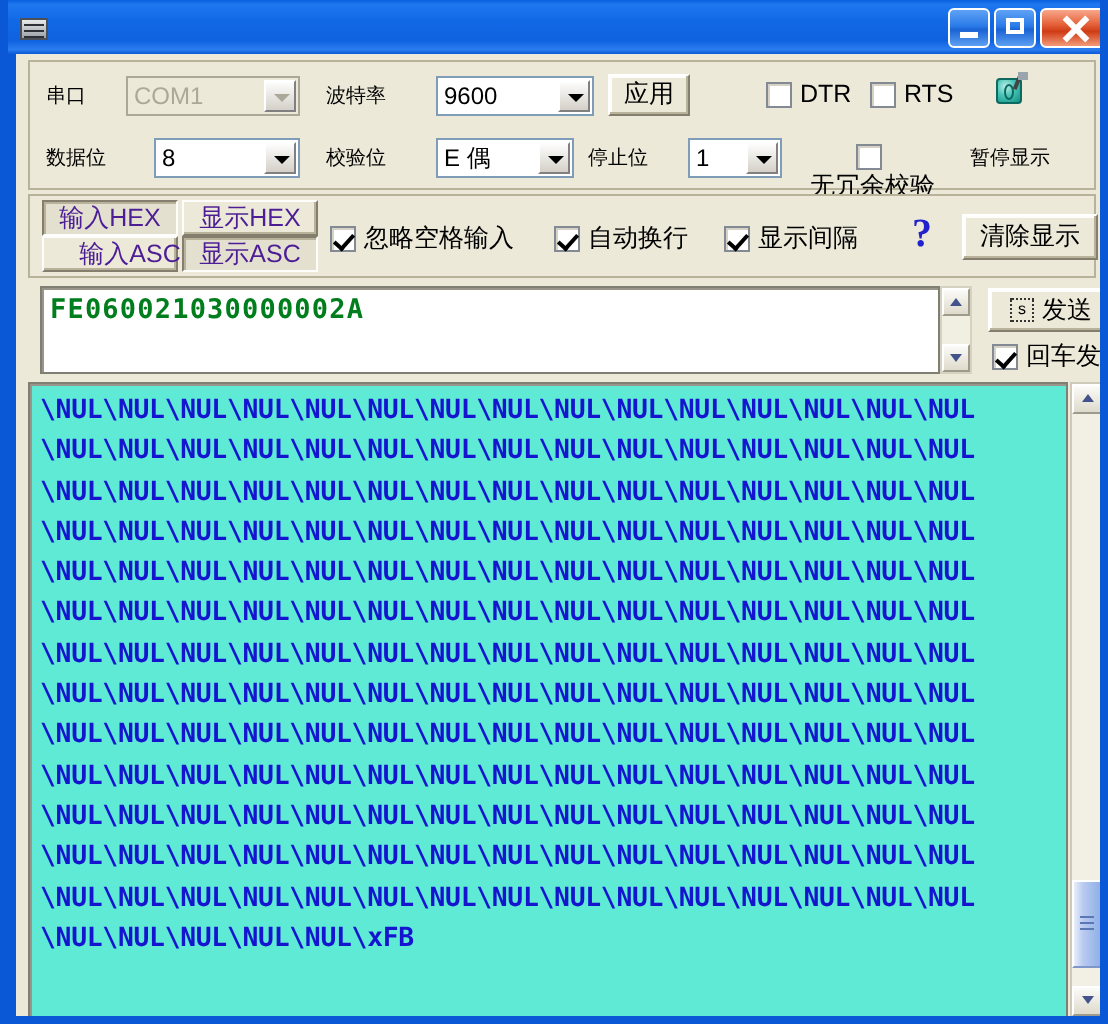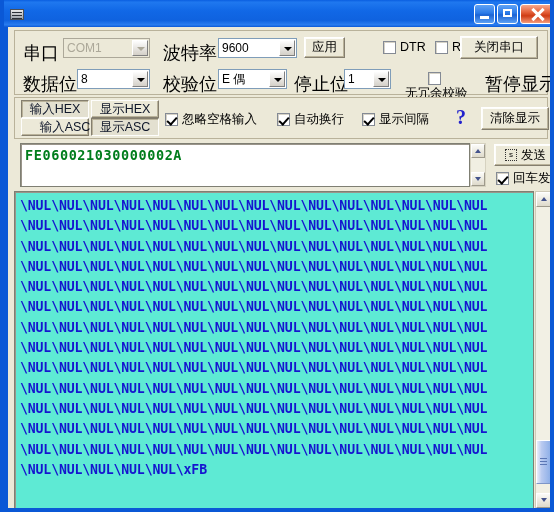--- a/index.html
+++ b/index.html
@@ -131,21 +131,21 @@
     left: 6px; top: 3px;
     width: 534px;
     height: 65px;
     border: 1px solid #b9b29a;
     background: #ece9d8;
     box-sizing: border-box;
   }
   .lbl {
     position: absolute;
     font-family: "Liberation Sans", sans-serif;
-    font-size: 18px;
+    font-size: 10px;
     color: #000;
     white-space: nowrap;
   }
 
   .combo {
     position: absolute;
     box-sizing: border-box;
     background: #ffffff;
     border: 1px solid #7f9db9;
     height: 20px;
@@ -282,21 +282,21 @@
     position: absolute;
     left: 0;
     width: 68px; height: 18px;
     box-sizing: border-box;
     font-family: "Liberation Sans", sans-serif;
     font-size: 12.5px;
     display: flex;
     align-items: center;
     justify-content: center;
     white-space: nowrap;
-    color: #0f172a;
+    color: #4c1d95;
   }
   .tg.up {
     background: #ece9d8;
     border: 1px solid #fdfdfb;
     border-right-color: #847e6e;
     border-bottom-color: #847e6e;
     box-shadow: inset -1px -1px 0 #b9b29a;
   }
   .tg.down {
     background: #e3e0d0;
@@ -472,21 +472,20 @@
         <span>RTS</span>
       </span>
 
       <span class="globe" style="left:482px; top:5px;">
         <span class="g1"></span>
           <span class="g2"></span>
         <span class="stick"></span>
           <span class="flag"></span>
       </span>
 
-      <span class="btn" style="left:445px; top:5px; width:78px; height:23px;">关闭串口</span>
 
       <span class="lbl" style="left:8px; top:41px;">数据位</span>
       <span class="combo" style="left:62px; top:38px; width:73px;">
         <span>8</span>
         <span class="arrow"></span>
       </span>
 
       <span class="lbl" style="left:148px; top:41px;">校验位</span>
       <span class="combo" style="left:203px; top:38px; width:69px;">
         <span>E 偶</span>

